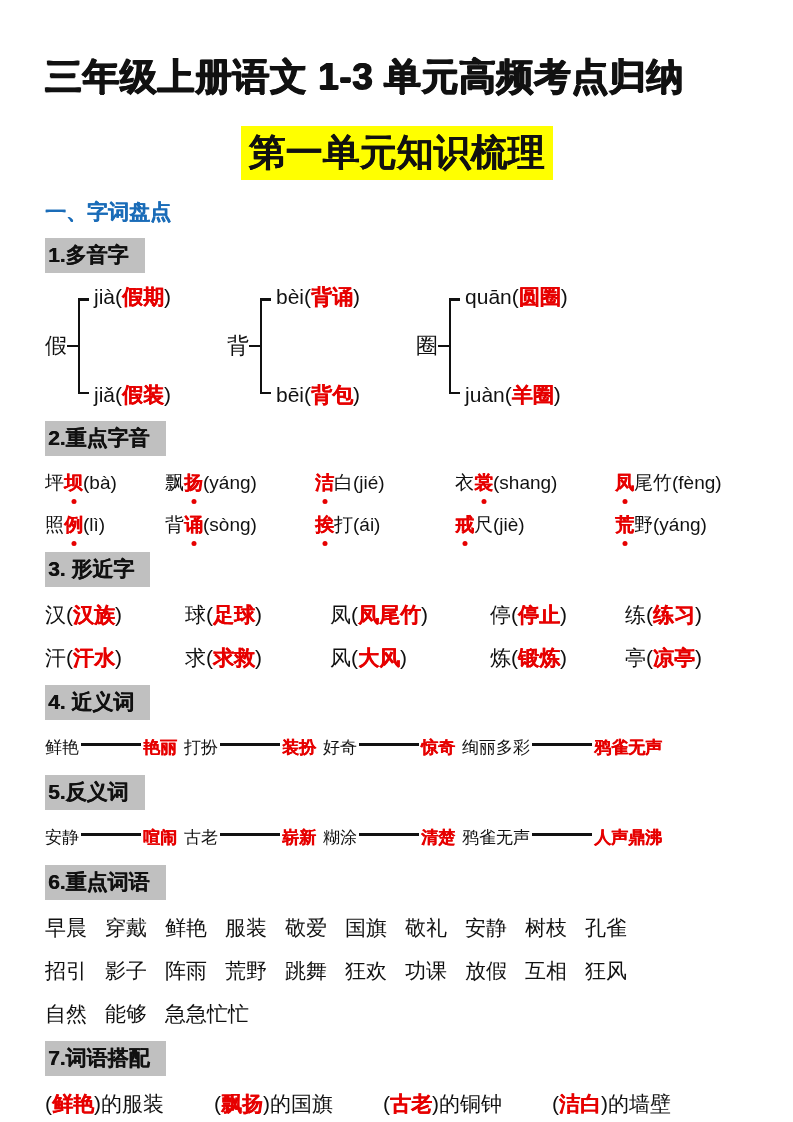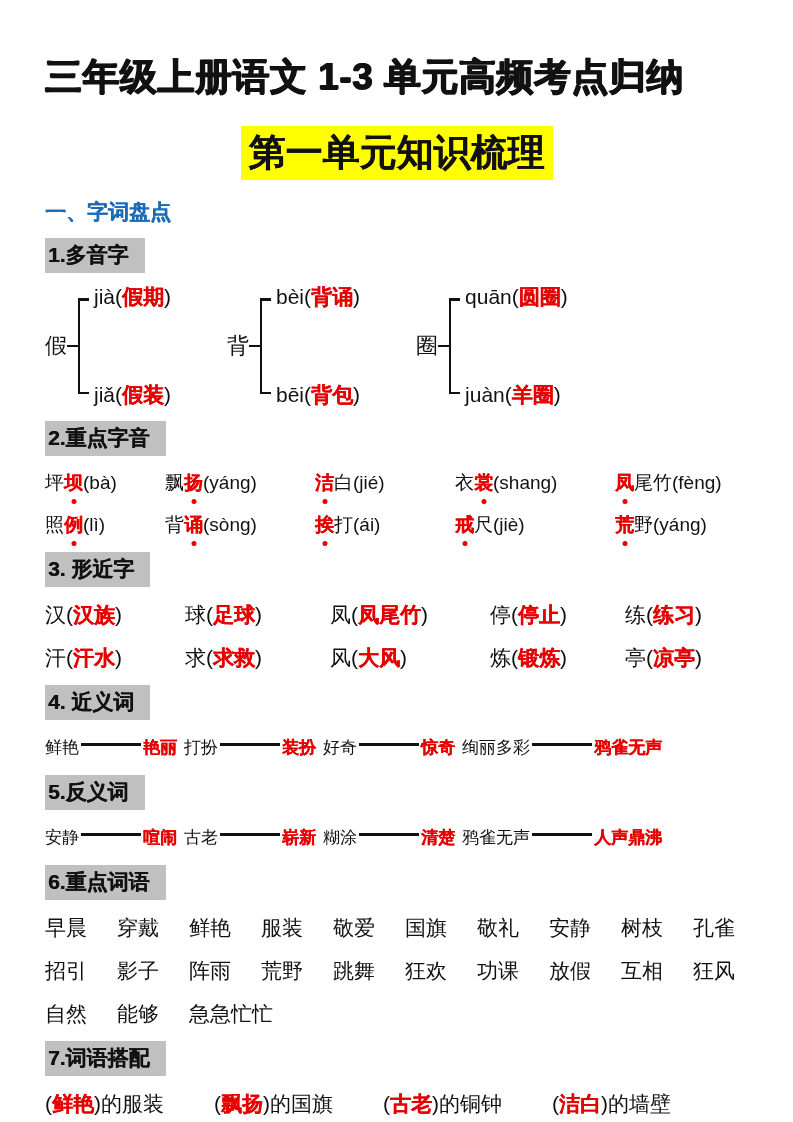--- a/index.html
+++ b/index.html
@@ -54,21 +54,21 @@
   .dotchar{position:relative;display:inline-block;}
   .dotchar::after{
     content:"";position:absolute;left:50%;transform:translateX(-50%);bottom:-6px;
     width:5px;height:5px;border-radius:50%;background:var(--red);
   }
   
   .pair-row{display:flex;gap:7px;margin-top:13px;font-size:17px;line-height:30px;white-space:nowrap;}
   .pair{white-space:nowrap;}
   .dash{display:inline-block;width:60px;height:3px;background:var(--ink);vertical-align:7px;margin:0 2px;}
   
-  .words-row{display:flex;gap:30px;margin-top:13px;font-size:21px;line-height:30px;}
+  .words-row{display:flex;gap:18px;margin-top:13px;font-size:21px;line-height:30px;}
   
   .dapei-row{display:flex;gap:50px;margin-top:13px;font-size:21px;line-height:30px;}
 </style>
 </head>
 <body>
 
 <div class="page">
 
   <h1 class="doc-title">三年级上册语文 1-3 单元高频考点归纳</h1>
 

